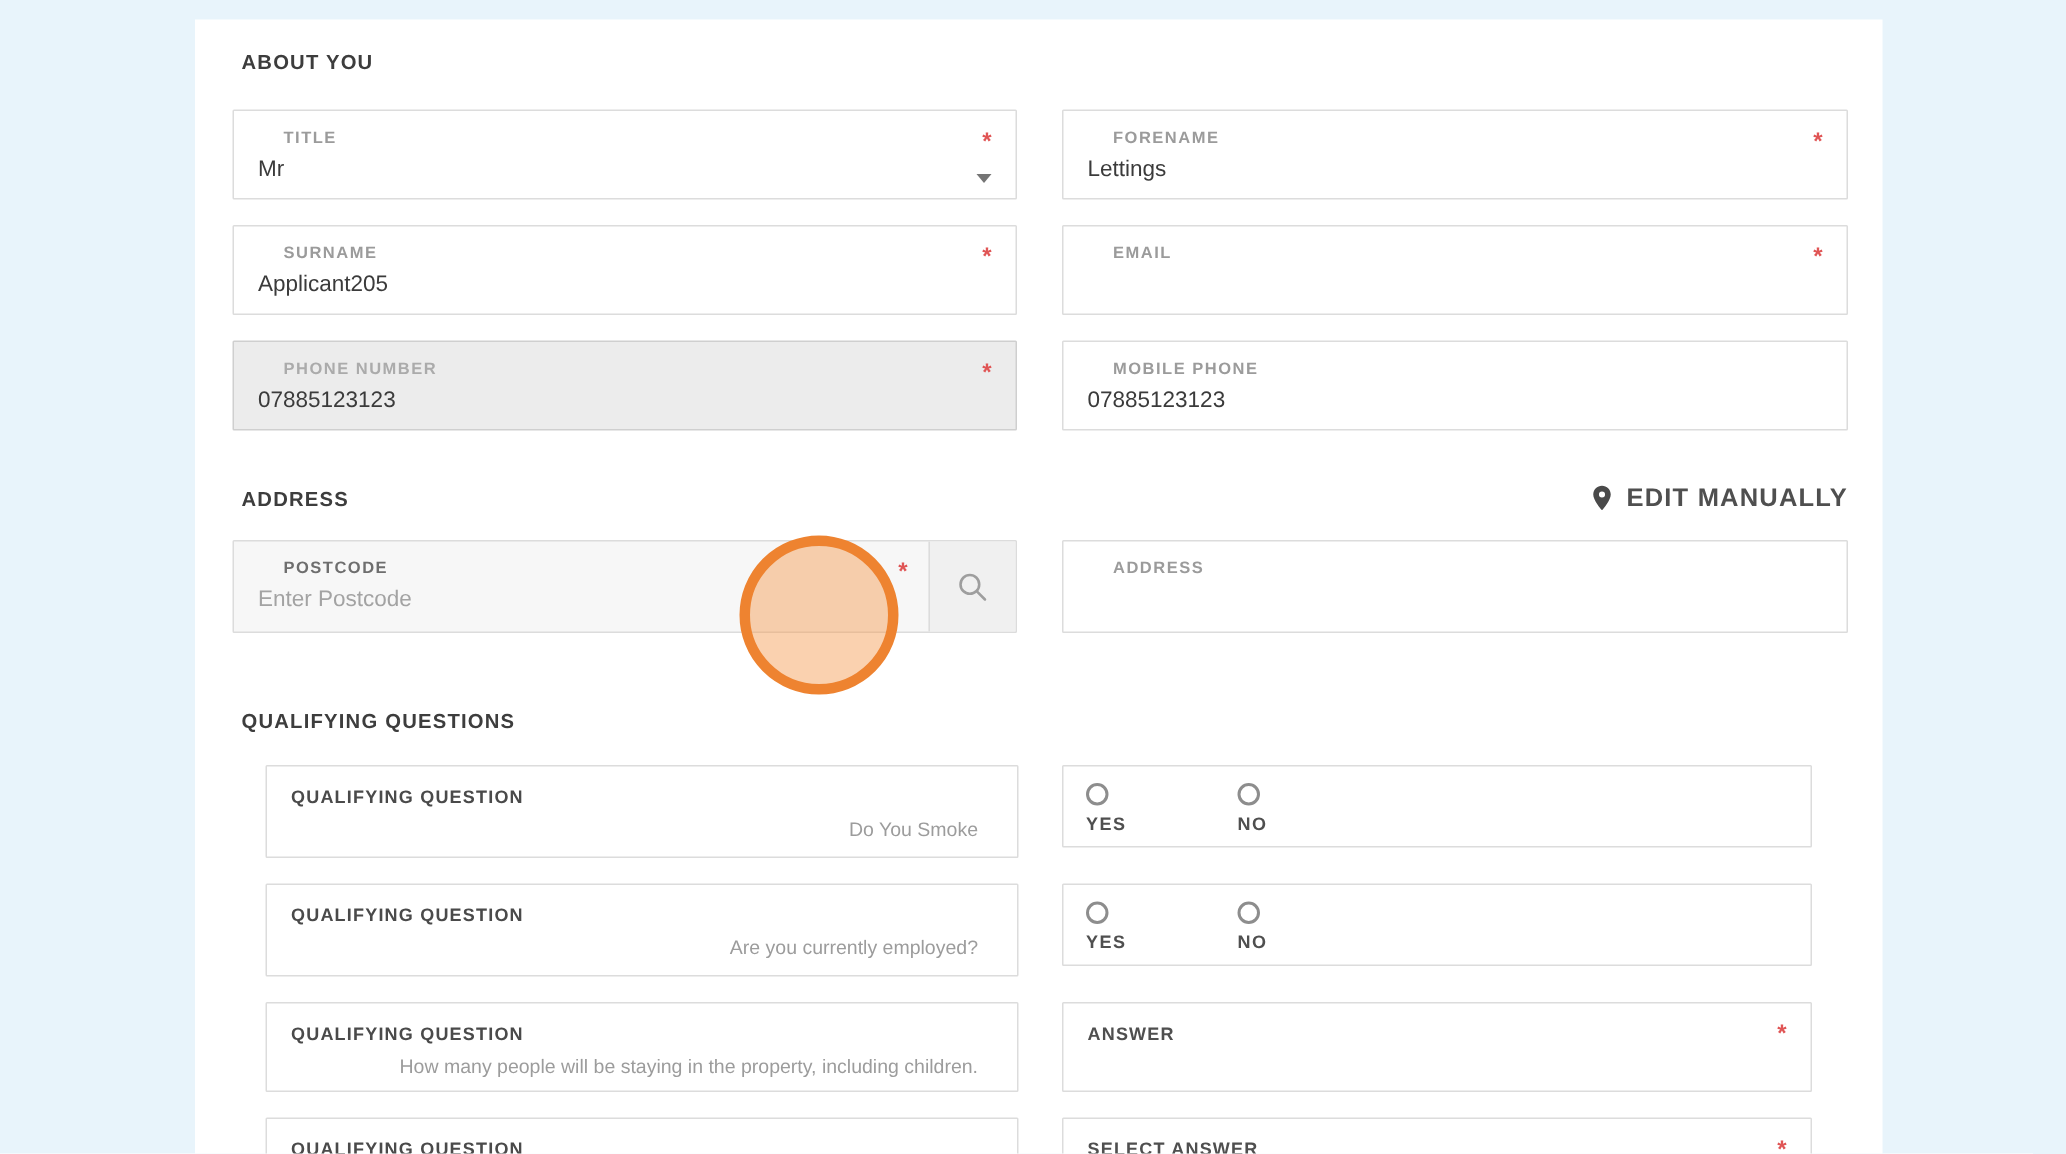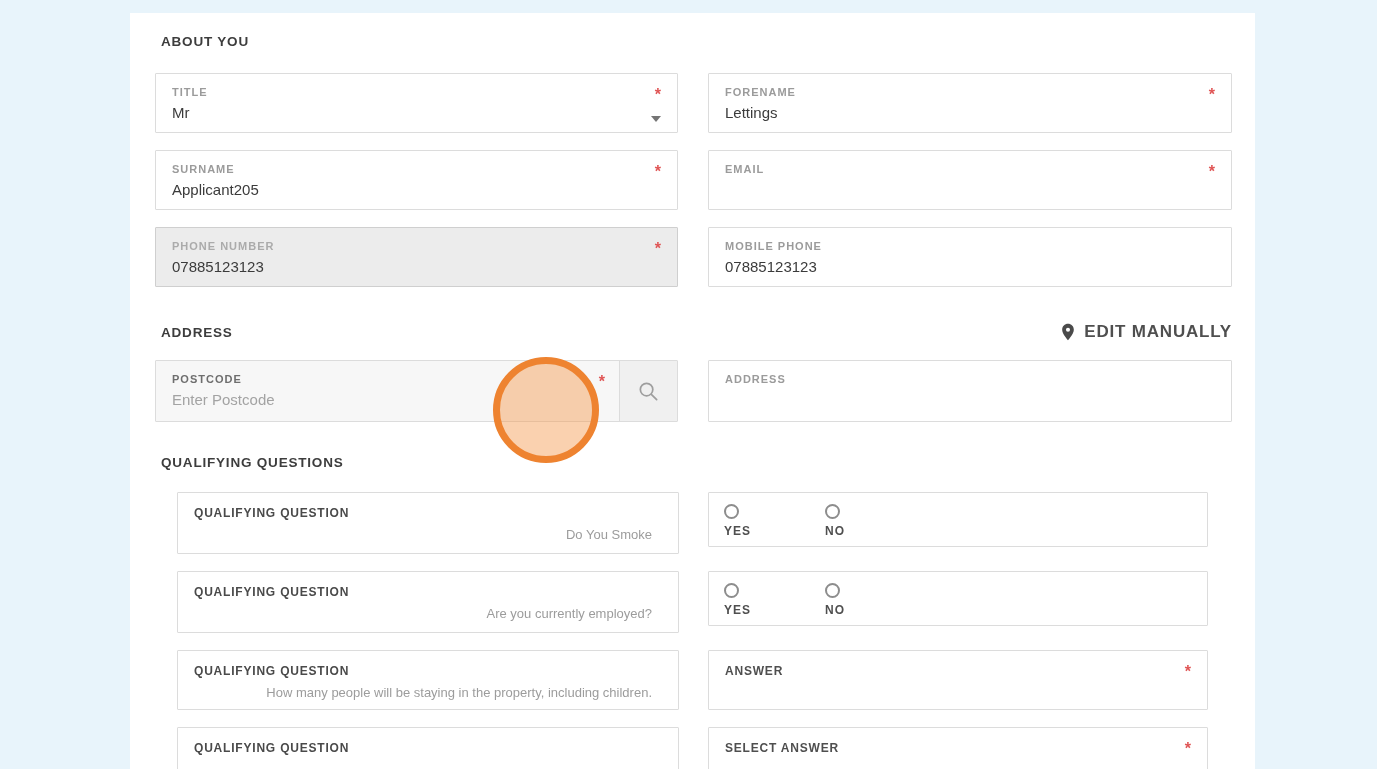--- a/index.html
+++ b/index.html
@@ -23,21 +23,21 @@
     row-gap:17px; margin-top:24px;
   }
   .field {
     position:relative; height:60px; background:#fff;
     border:1px solid #dcdcdc; border-radius:1px; padding:12px 16px 0 16px;
   }
   .field.disabled { background:#ececec; border-color:#cfcfcf; }
   .field.disabled .field-label { color:#ababab; }
   .field-label {
     font-size:11px; font-weight:bold; color:#9b9b9b;
-    letter-spacing:1px; margin-bottom:6px;
+    letter-spacing:1px; margin-bottom:6px;margin-left:17px;
   }
   .field-value { font-size:15px; color:#3b3b3b; }
   .req {
     position:absolute; top:12px; right:16px;
     color:#e05555; font-size:16px; font-weight:bold;
   }
   .caret {
     position:absolute; right:16px; top:42px;
     width:0; height:0;
     border-left:5px solid transparent; border-right:5px solid transparent;
@@ -63,21 +63,21 @@
     border:none; outline:none; background:transparent;
     font-size:15px; color:#3b3b3b; width:90%;
     font-family:"Liberation Sans", sans-serif;
   }
   .postcode-input::placeholder { color:#a3a3a3; }
   .search-btn {
     width:58px; border-left:1px solid #dcdcdc; background:#f0f0f0;
     display:flex; align-items:center; justify-content:center; cursor:pointer;
   }
   .address-field { width:524px; height:62px; }
-  .qq-heading { margin-top:33px; }
+  .qq-heading { margin-top:51px; }
   .q-list { margin-top:22px; }
   .q-row { display:flex; align-items:flex-start; margin-bottom:17px; }
   .q-card {
     margin-left:22px; width:502px; border:1px solid #dcdcdc; border-radius:1px;
     background:#fff; padding:13px 26px 0 16px; height:62px;
   }
   .q-card.h60 { height:60px; }
   .q-card.h70 { height:70px; }
   .q-label {
     font-size:12px; font-weight:bold; color:#4a4a4a; letter-spacing:0.8px;

